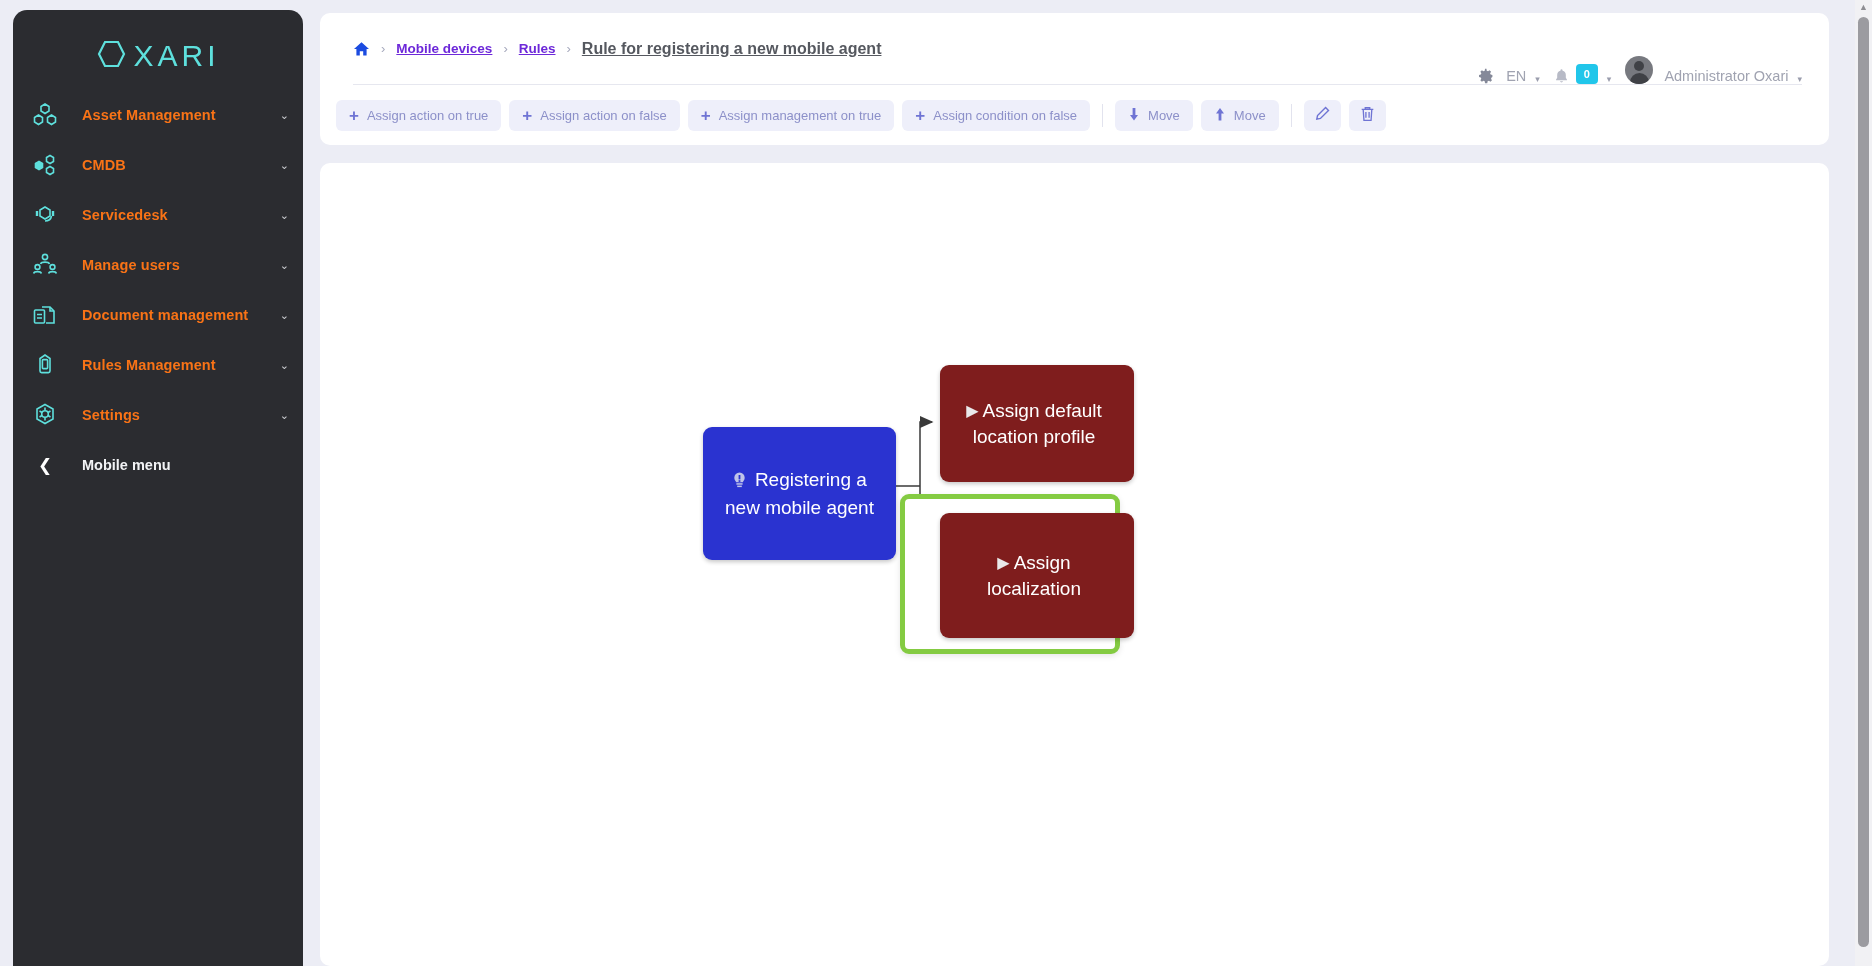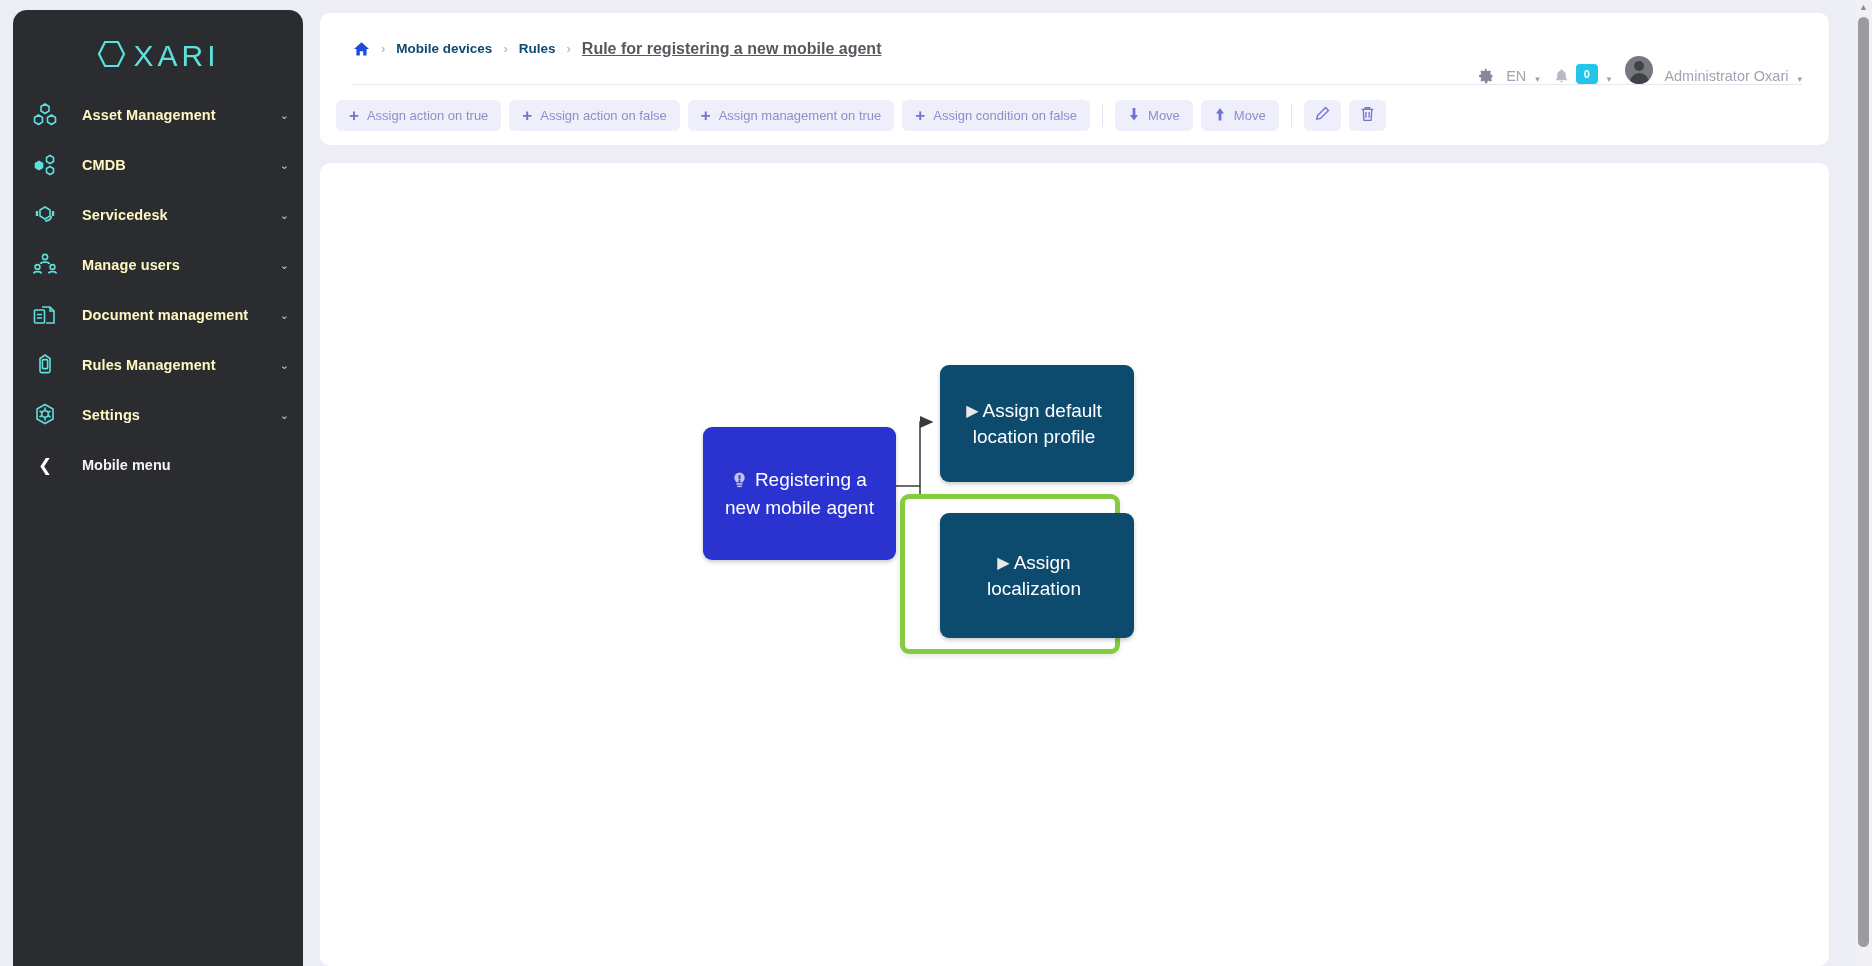--- a/index.html
+++ b/index.html
@@ -33,21 +33,21 @@
     display: flex; align-items: center;
     height: 50px; padding: 0 16px 0 14px;
     cursor: pointer; position: relative;
   }
   .nav-icon {
     width: 36px; height: 32px; flex: 0 0 36px;
     display: flex; align-items: center; justify-content: center;
     color: #5EE0DD;
   }
   .nav-label {
-    color: #fef9c3; font-size: 14.5px; font-weight: bold;
+    color: #f97316; font-size: 14.5px; font-weight: bold;
     margin-left: 19px; white-space: nowrap;
     letter-spacing: 0.1px;
   }
   .nav-caret {
     position: absolute; right: 14px; top: 50%;
     transform: translateY(-50%);
     color: #cfd0d4; font-size: 11px; line-height: 1;
   }
   .toggle-item {
     display: flex; align-items: center; height: 50px;
@@ -69,22 +69,22 @@
     background: #fff; border-radius: 10px;
   }
   .topbar {
     height: 71px; display: flex; align-items: center;
     padding: 0 26px 0 33px; position: relative;
   }
   .breadcrumb { display: flex; align-items: center; gap: 0px; }
   .bc-home { color: #1B4BE0; font-size: 17px; display: flex; align-items: center; }
   .bc-sep { color: #A6A9BD; font-size: 13px; margin: 0 11px; }
   .bc-link {
-    color: #0c4a6e; font-size: 13.5px; font-weight: bold;
-    cursor: pointer; white-space: nowrap;
+    color: #6d28d9; font-size: 13.5px; font-weight: bold;
+    text-decoration: underline; cursor: pointer; white-space: nowrap;
   }
   .bc-current {
     color: #55585F; font-size: 16px; font-weight: bold;
     text-decoration: underline; white-space: nowrap;
   }
   .topbar-right {
     position: absolute; right: 27px; top: 0; height: 71px;
     display: flex; align-items: flex-end; gap: 0px;
   }
   .gear-btn { color: #858999; display: flex; align-items: center; cursor: pointer; }
@@ -150,21 +150,21 @@
     display: flex; align-items: center; justify-content: center;
     text-align: center; color: #fff; cursor: pointer;
     box-shadow: 0 2px 4px rgba(0,0,0,0.22);
     font-size: 19px; line-height: 26px; padding: 8px 14px;
   }
   .node-root {
     left: 383px; top: 264px; width: 193px; height: 133px;
     background: #2A33D0;
   }
   .node-action {
-    background: #0c4a6e;
+    background: #7f1d1d;
     padding-left: 8px;
   }
   .node-a1 { left: 620px; top: 202px; width: 194px; height: 117px; }
   .node-a2 { left: 620px; top: 350px; width: 194px; height: 125px; justify-content: flex-end; }
   .node-icon-bulb { margin-right: 3px; font-size: 17px; vertical-align: -1px; }
   .node-icon-play { color: #E9E9EA; font-size: 16px; margin-right: 4px; vertical-align: 1px; }
 
   .selection-box {
     position: absolute; left: 580px; top: 331px;
     width: 220px; height: 160px;

